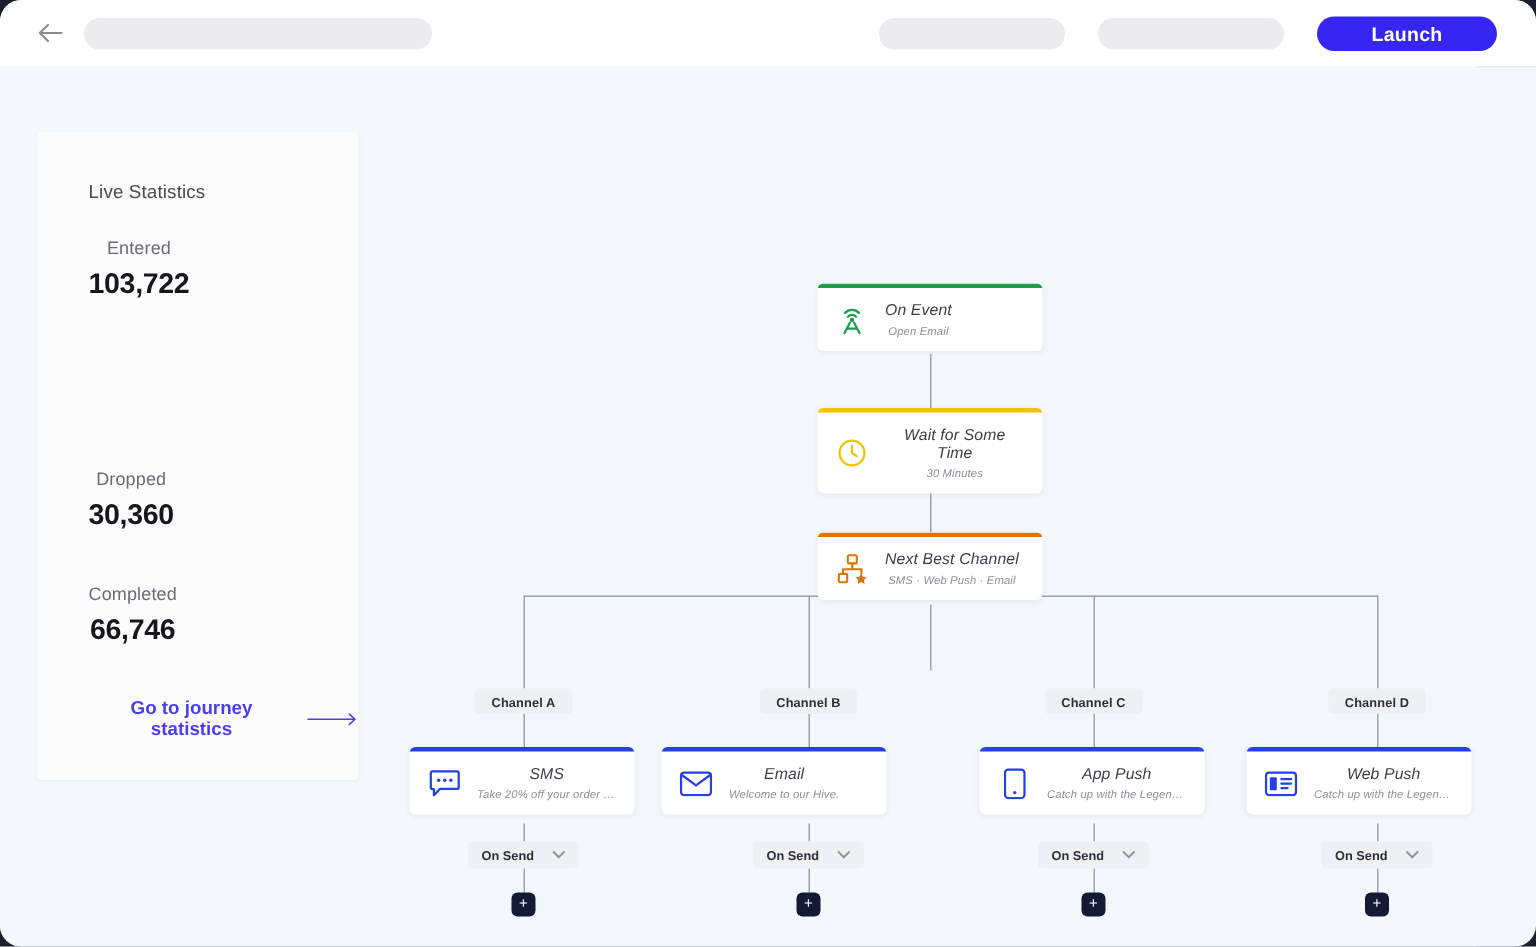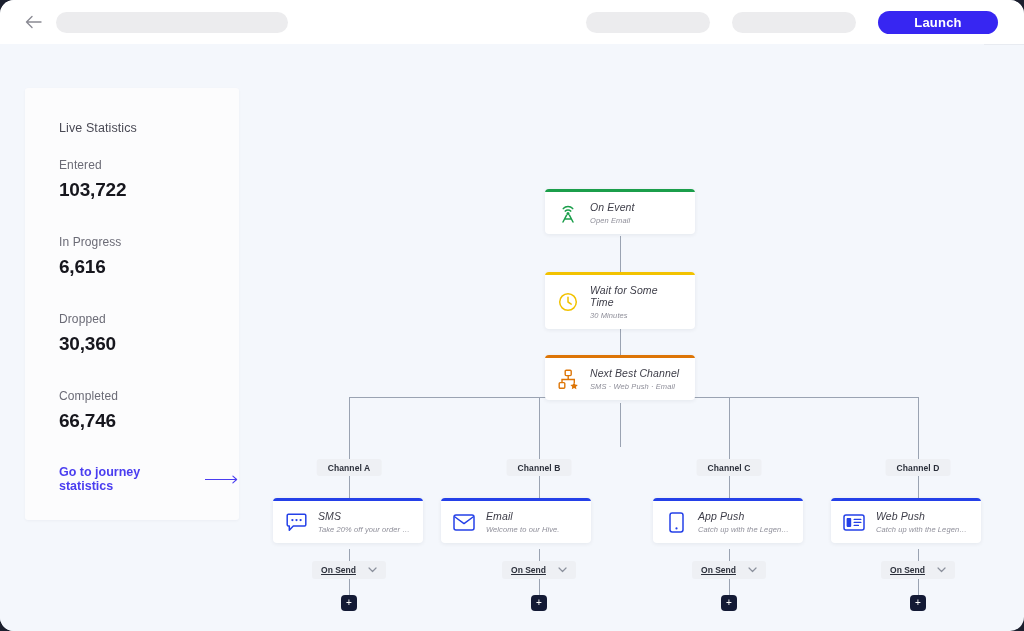--- a/index.html
+++ b/index.html
@@ -34,21 +34,21 @@
   .launch{
     width:120px;height:23px;margin-left:22px;margin-right:26px;
     background:#3726f2;color:#fff;border:none;border-radius:12px;
     font-size:13px;font-weight:700;letter-spacing:.2px;
     display:flex;align-items:center;justify-content:center;
     cursor:pointer;flex:none;
     font-family:"Liberation Sans", sans-serif;
   }
 
   
-  .canvas{position:absolute;left:0;top:44px;width:984px;height:587px;background:#f4f7fc;}
+  .canvas{position:absolute;left:0;top:44px;width:984px;height:587px;background:#f4f7fc;text-align:center;}
 
   
   .stats{
     position:absolute;left:25px;top:44px;width:214px;height:432px;
     background:#fcfcfd;border-radius:3px;
     box-shadow:0 1px 3px rgba(16,24,40,.04);
   }
   .stats-title{
     position:absolute;left:34px;top:33px;
     font-size:12.5px;color:#4a4a55;letter-spacing:.1px;
@@ -96,21 +96,21 @@
     font-size:8.5px;color:#2b2f3a;font-weight:600;letter-spacing:.1px;
     cursor:pointer;white-space:nowrap;
   }
   .chip-ch{top:415px;transform:translateX(-50%);}
 
   .onsend{
     position:absolute;top:517px;height:18px;
     background:#eef0f4;border-radius:3px;
     display:flex;align-items:center;gap:12px;padding:0 9px;
     font-size:8.5px;color:#2b2f3a;font-weight:600;
-    transform:translateX(-50%);cursor:pointer;white-space:nowrap;text-decoration:underline;
+    transform:translateX(-50%);cursor:pointer;white-space:nowrap;
   }
   .plus{
     position:absolute;top:551px;width:16px;height:16px;
     background:#131a35;border-radius:4px;
     display:flex;align-items:center;justify-content:center;
     color:#fff;font-size:10px;line-height:1;
     transform:translateX(-50%);cursor:pointer;
   }
 </style>
 </head>
@@ -133,24 +133,20 @@
 
   <div class="canvas">
 
     <div class="stats">
       <div class="stats-title">Live Statistics</div>
 
       <div class="stat stat-0">
         <div class="stat-label">Entered</div>
         <div class="stat-value">103,722</div>
       </div>
-      <div class="stat stat-1">
-        <div class="stat-label">In Progress</div>
-        <div class="stat-value">6,616</div>
-      </div>
       <div class="stat stat-2">
         <div class="stat-label">Dropped</div>
         <div class="stat-value">30,360</div>
       </div>
       <div class="stat stat-3">
         <div class="stat-label">Completed</div>
         <div class="stat-value">66,746</div>
       </div>
 
       <div class="stats-link">

